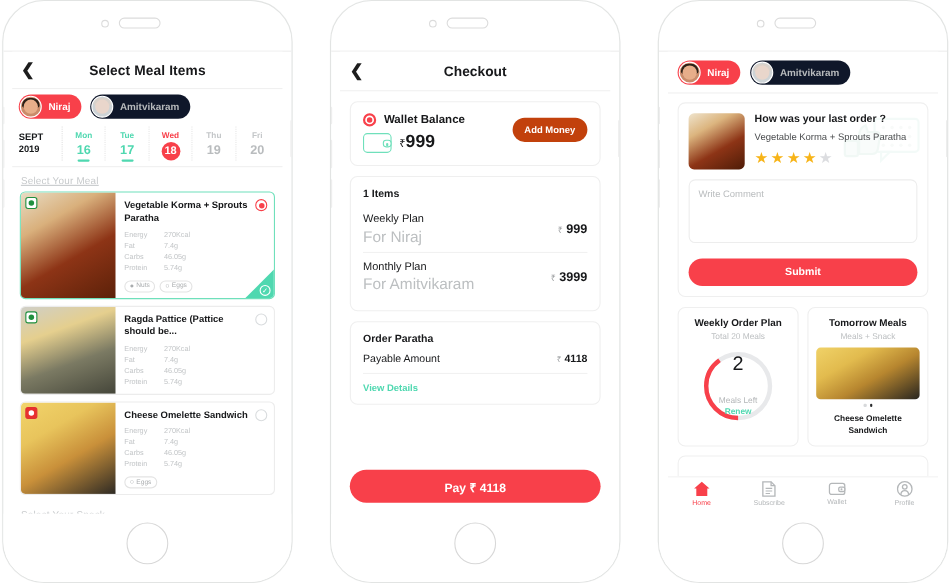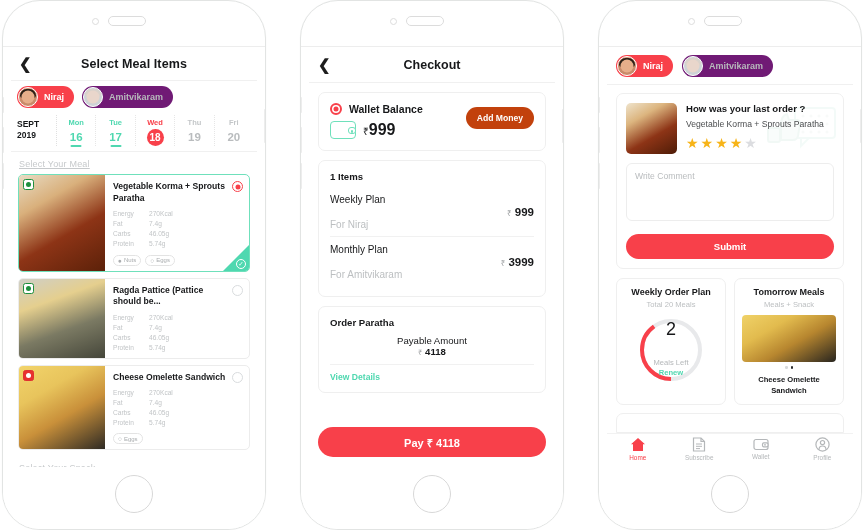--- a/index.html
+++ b/index.html
@@ -92,21 +92,21 @@
     display: flex; align-items: center; gap: 8px;
     padding: 5px 6px 4px 6px;
   }
   .user-pill {
     display: flex; align-items: center;
     height: 22px; border-radius: 12px;
     padding-right: 10px;
     font-size: 9px; font-weight: bold;
   }
   .user-pill.active { background: #f8404a; color: #fff; }
-  .user-pill.inactive { background: #701a75; color: #b7babc; }
+  .user-pill.inactive { background: #0f172a; color: #b7babc; }
   .avatar {
     width: 20px; height: 20px; border-radius: 50%;
     margin: 0 6px 0 1px;
     border: 1.5px solid #fff;
     overflow: hidden; position: relative; flex: 0 0 auto;
     background: #c98b6a;
   }
   .avatar.a2 { background: #cdd3d6; }
   .avatar .face {
     position: absolute; left: 50%; top: 52%;
@@ -284,27 +284,27 @@
     padding: 6px 11px; border-radius: 13px;
     border: none; cursor: pointer;
   }
   .items-head { font-size:9.6px; font-weight:bold; color:#17181a; margin-bottom:8px; }
   .plan-row {
     display:flex; align-items:center; justify-content:space-between;
     padding: 4px 0 6px;
   }
   .plan-row + .plan-row { border-top: 1px solid #f1f1f1; padding-top: 7px; }
   .plan-name { font-size: 10px; font-weight: normal; color:#17181a; }
-  .plan-sub { font-size: 10px; color:#bcbfc1; margin-top:14px; }
+  .plan-sub { font-size: 14px; color:#bcbfc1; margin-top:2px; }
   .plan-price { font-size: 11.5px; font-weight: bold; color:#17181a; }
   .plan-price .rs { font-size: 8px; font-weight: normal; color:#9a9d9f; }
   .summary-head { font-size:9.6px; font-weight:bold; color:#17181a; margin-bottom:7px; }
   .summary-row {
     display:flex; justify-content:space-between; align-items:center;
-    padding-bottom: 7px; border-bottom: 1px solid #f1f1f1; flex-direction: column;
+    padding-bottom: 7px; border-bottom: 1px solid #f1f1f1;
   }
   .summary-k { font-size:9.6px; color:#17181a; }
   .summary-v { font-size:9.6px; font-weight:bold; color:#17181a; }
   .summary-v .rs { font-size:7.5px; font-weight:normal; color:#9a9d9f; }
   .view-details {
     text-align:left; color:#4fd8b0; font-size:8.6px; font-weight:bold;
     padding-top: 7px; cursor:pointer;
   }
   .pay-btn {
     position:absolute; left:9px; right:9px; bottom: 10px;

